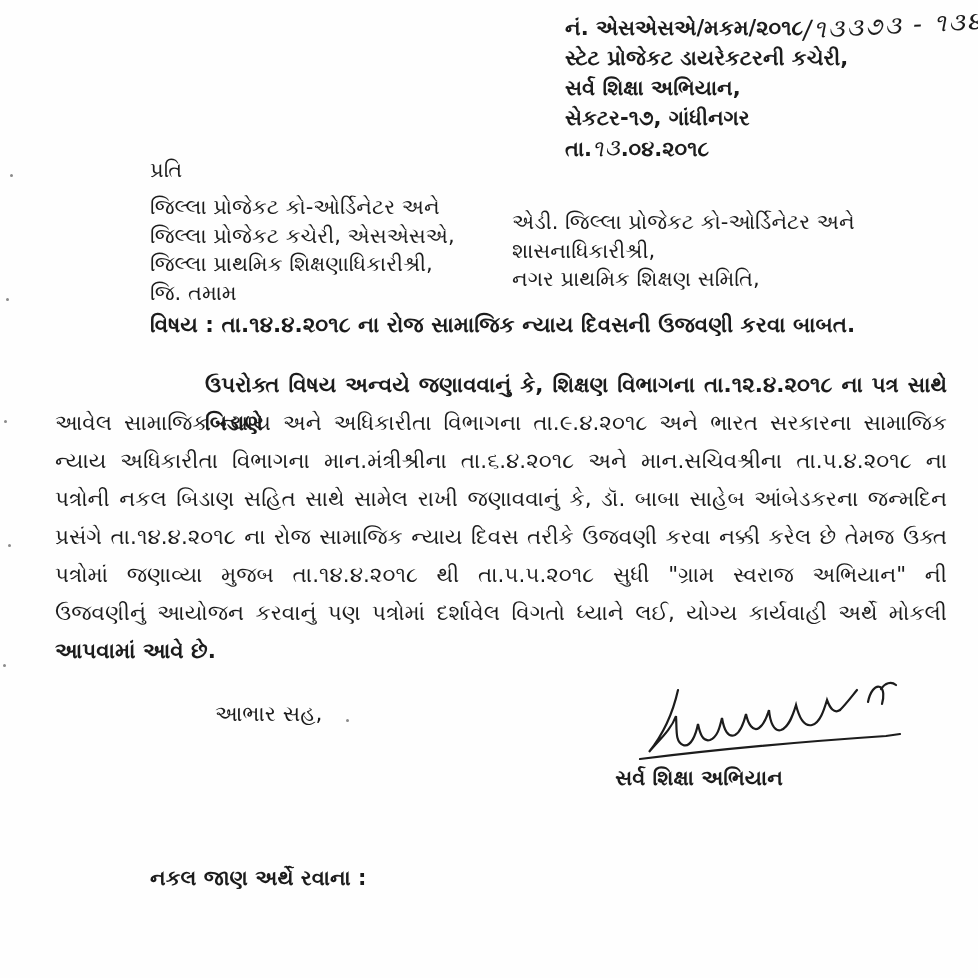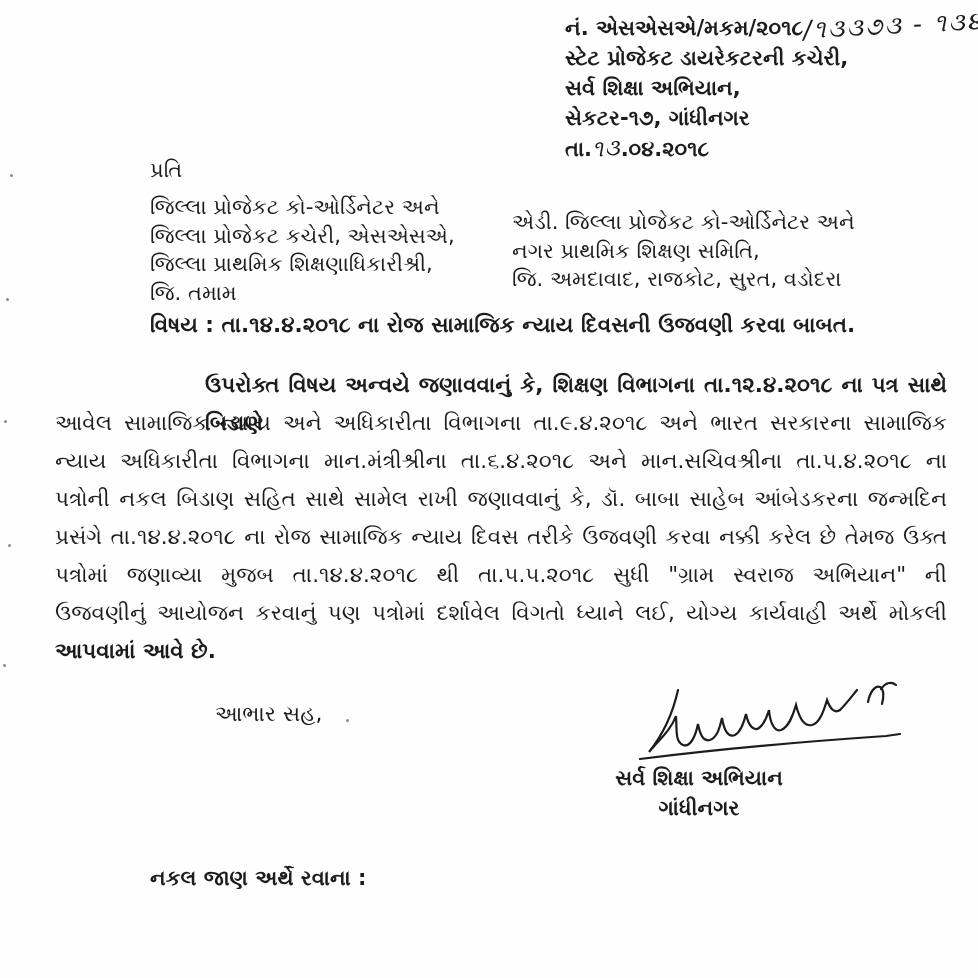--- a/index.html
+++ b/index.html
@@ -88,22 +88,22 @@
   <div class="abs salutation">પ્રતિ</div>
 
   <div class="abs addr addr-left">
     <div>જિલ્લા પ્રોજેકટ કો-ઓર્ડિનેટર અને</div>
     <div>જિલ્લા પ્રોજેકટ કચેરી, એસએસએ,</div>
     <div>જિલ્લા પ્રાથમિક શિક્ષણાધિકારીશ્રી,</div>
     <div>જિ. તમામ</div>
   </div>
   <div class="abs addr addr-right">
     <div>એડી. જિલ્લા પ્રોજેકટ કો-ઓર્ડિનેટર અને</div>
+    <div>શાસનાધિકારીશ્રી,</div>
     <div>નગર પ્રાથમિક શિક્ષણ સમિતિ,</div>
-    <div>જિ. અમદાવાદ, રાજકોટ, સુરત, વડોદરા</div>
   </div>
 
   <div class="abs subject">વિષય : તા.૧૪.૪.૨૦૧૮ ના રોજ સામાજિક ન્યાય દિવસની ઉજવણી કરવા બાબત.</div>
 
   <div class="abs body-text">
     <div class="body-line first">ઉપરોક્ત વિષય અન્વયે જણાવવાનું કે, શિક્ષણ વિભાગના તા.૧૨.૪.૨૦૧૮ ના પત્ર સાથે બિડાણે</div>
     <div class="body-line">આવેલ સામાજિક ન્યાય  અને અધિકારીતા વિભાગના તા.૯.૪.૨૦૧૮ અને ભારત સરકારના સામાજિક</div>
     <div class="body-line">ન્યાય અધિકારીતા વિભાગના માન.મંત્રીશ્રીના તા.૬.૪.૨૦૧૮ અને માન.સચિવશ્રીના તા.૫.૪.૨૦૧૮ ના</div>
     <div class="body-line">પત્રોની નકલ બિડાણ સહિત સાથે સામેલ રાખી જણાવવાનું કે, ડૉ. બાબા સાહેબ આંબેડકરના જન્મદિન</div>
     <div class="body-line">પ્રસંગે તા.૧૪.૪.૨૦૧૮ ના રોજ સામાજિક ન્યાય દિવસ તરીકે ઉજવણી કરવા નક્કી કરેલ છે તેમજ ઉક્ત</div>
@@ -118,21 +118,20 @@
     <g fill="none" stroke="#1c1c1c" stroke-width="2.2" stroke-linecap="round">
       <path d="M46,10 C42,28 33,52 17,72 C27,60 39,50 44,36 C45,50 43,62 51,65 C59,68 64,54 66,44 C68,54 71,62 78,60 C86,57 88,46 90,38 C92,50 96,58 103,55 C109,52 112,42 114,34 C116,44 121,52 127,48 C133,44 135,36 137,30 C138,42 142,52 149,50 C157,47 161,35 164,25 C167,37 172,47 180,45 C188,43 192,30 195,20 C198,28 202,34 208,30"></path>
       <path d="M208,30 C214,24 220,16 225,10"></path>
       <path d="M236,22 C238,12 243,5 248,7 C252,9 252,17 250,24 M249,9 C253,3 259,1 264,5"></path>
       <path d="M8,79 C80,70 180,61 254,56 L268,54"></path>
     </g>
   </svg>
 
   <div class="abs sig-block">
     <div>સર્વ શિક્ષા અભિયાન</div>
-    <div>ગાંધીનગર</div>
   </div>
 
   <div class="abs copy-heading">નકલ જાણ અર્થે રવાના :</div>
 
   <div class="speck" style="left:10px;top:174px;"></div>
   <div class="speck" style="left:6px;top:298px;"></div>
   <div class="speck" style="left:4px;top:420px;"></div>
   <div class="speck" style="left:8px;top:544px;"></div>
   <div class="speck" style="left:3px;top:664px;"></div>
   <div class="speck" style="left:346px;top:719px;"></div>

